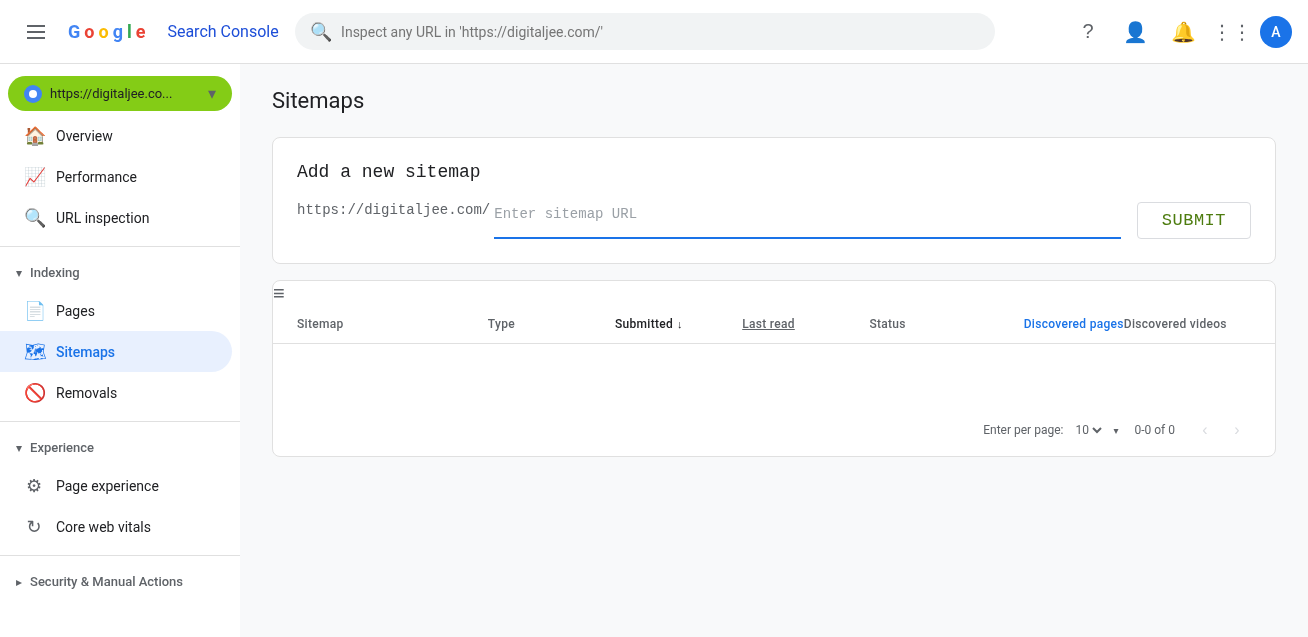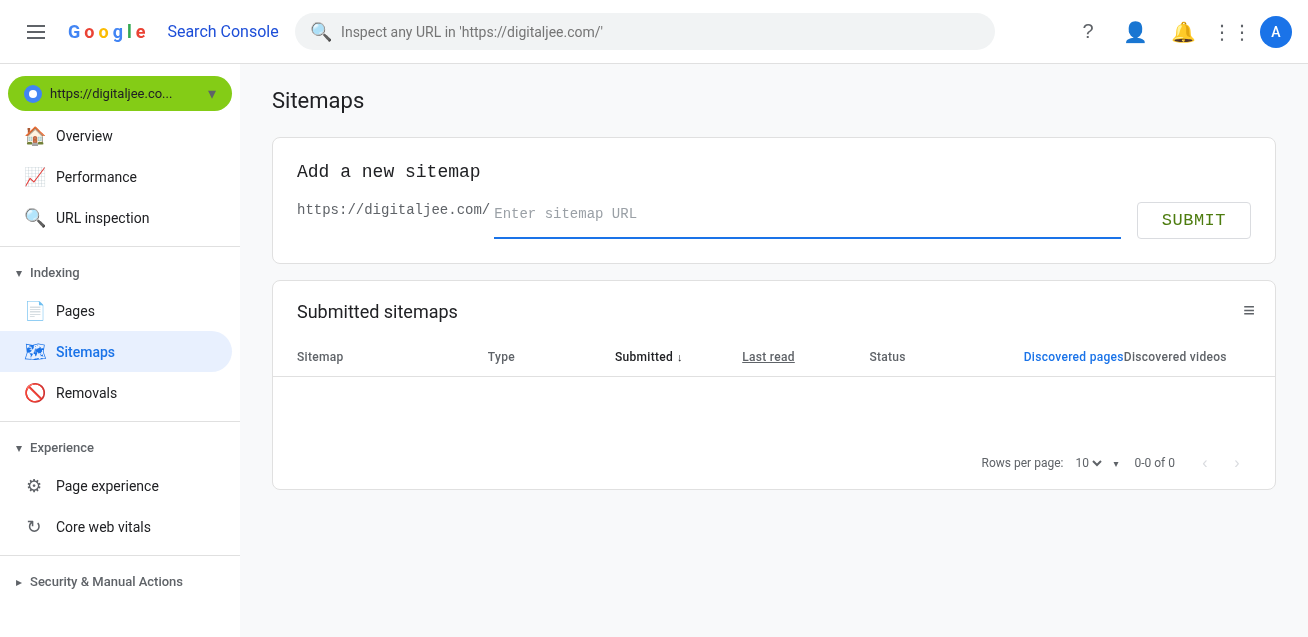--- a/index.html
+++ b/index.html
@@ -256,21 +256,20 @@
           <div class="sitemap-input-wrap">
             <input type="text" class="sitemap-input" placeholder="Enter sitemap URL" style="">
           </div>
           <button class="submit-btn">SUBMIT</button>
         </div>
       </div>
     </div>
 
     <div class="card">
       <div style="display:flex;align-items:center;justify-content:space-between;">
-        <div class="card-subtitle">Submitted sitemaps</div>
         <div style="padding-right:20px;">
           <span class="filter-icon">≡</span>
         </div>
       </div>
 
       <div class="table-cols">
         <div class="col-header col-sitemap">Sitemap</div>
         <div class="col-header col-type">Type</div>
         <div class="col-header col-submitted submitted">
           <span>Submitted</span>
@@ -279,21 +278,21 @@
         <div class="col-header col-lastread">Last read</div>
         <div class="col-header col-status">Status</div>
         <div class="col-header col-pages blue">Discovered pages</div>
         <div class="col-header col-videos">Discovered videos</div>
       </div>
 
       <div style="min-height:60px;"></div>
 
       <div class="table-footer">
         <div class="rows-per-page">
-          <span>Rows per page:</span>
+          <span>Enter per page:</span>
           <select class="rows-select">
             <option>10</option>
             <option>25</option>
             <option>50</option>
           </select>
           <span style="font-size:10px;">▾</span>
         </div>
         <span>0-0 of 0</span>
         <div class="pagination">
           <button class="page-nav" disabled="">‹</button>

